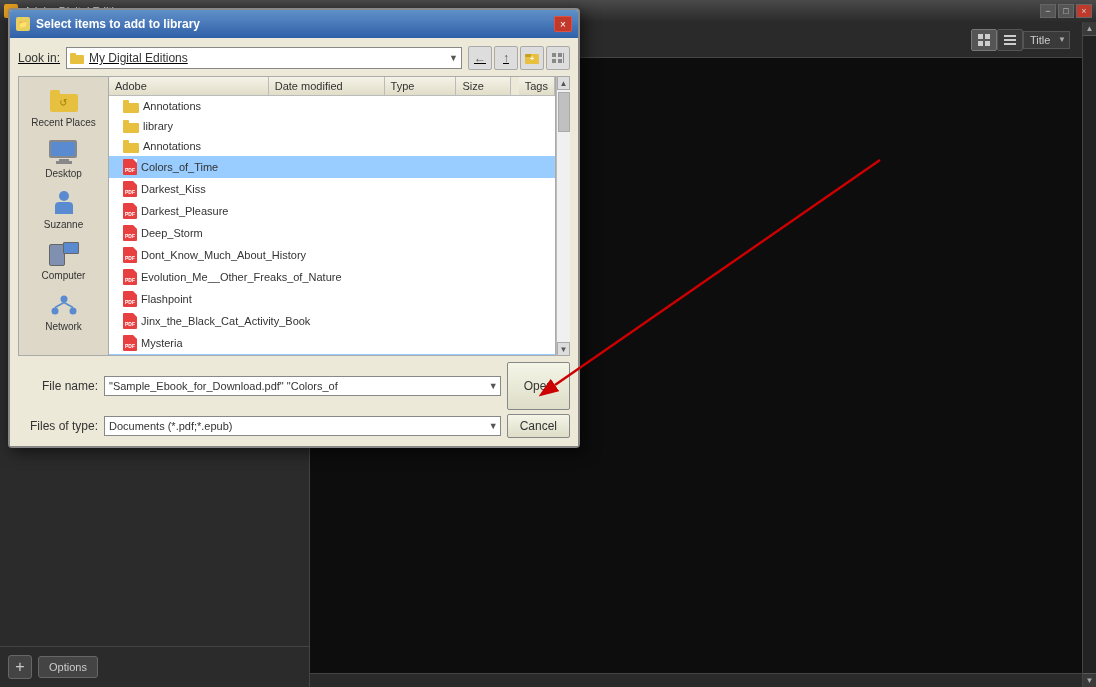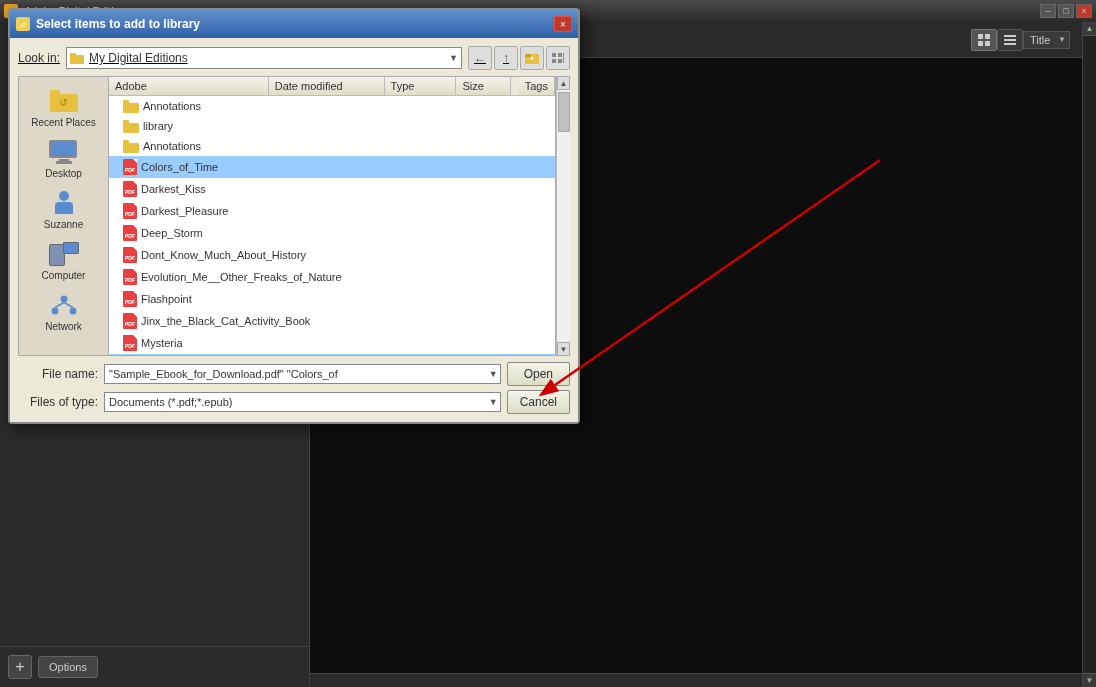--- a/index.html
+++ b/index.html
@@ -677,21 +677,21 @@
       appearance: none;
     }
     .filetype-arrow {
       position: absolute;
       right: 3px;
       color: #555;
       font-size: 9px;
       pointer-events: none;
     }
     .open-btn {
-      padding: 4px 16px;
+      padding: 16px 16px;
       background: linear-gradient(to bottom, #f5f5e8, #ddddc8);
       border: 1px solid #888;
       border-radius: 2px;
       font-size: 12px;
       color: #333;
       cursor: pointer;
       white-space: nowrap;
     }
     .cancel-btn {
       padding: 4px 12px;

